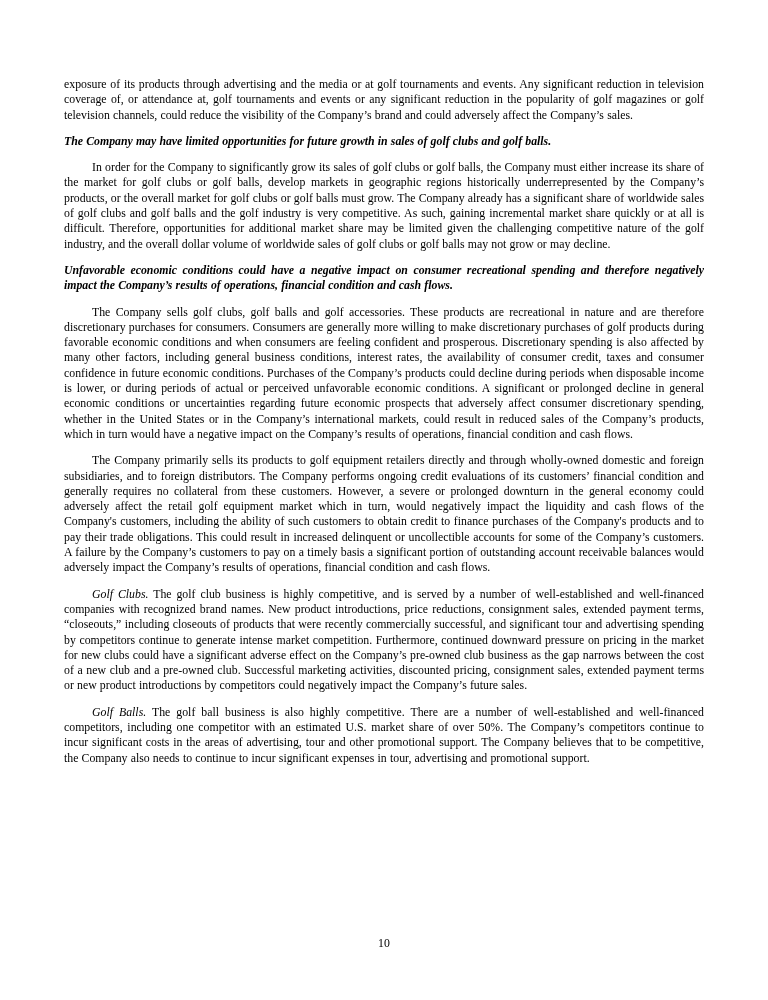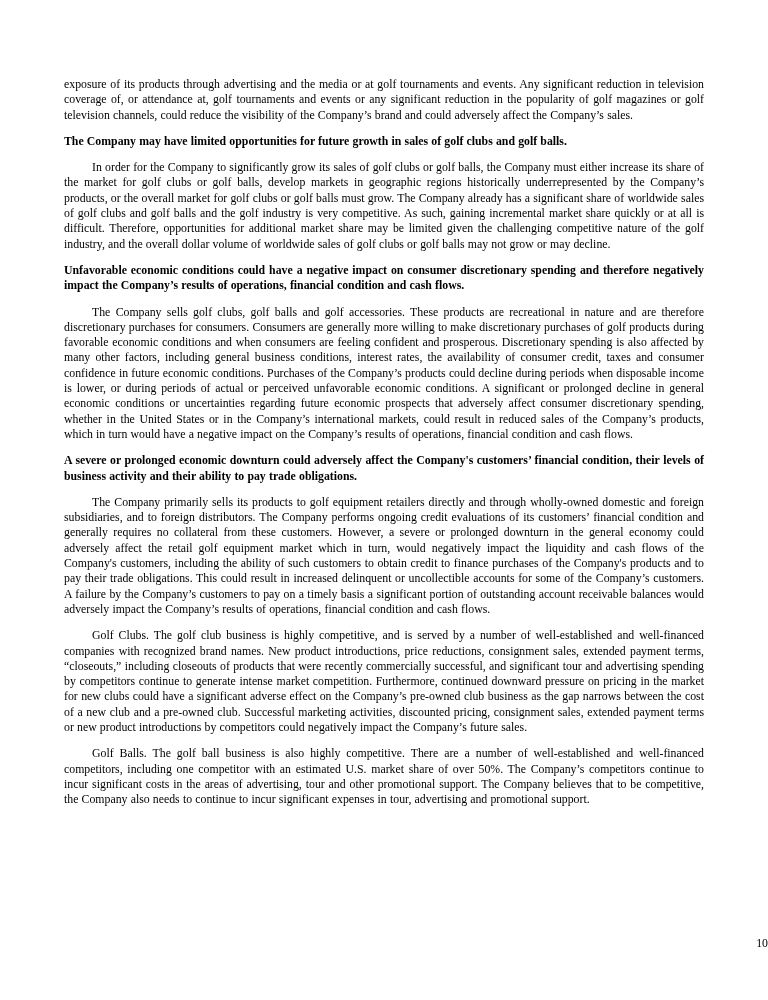--- a/index.html
+++ b/index.html
@@ -22,42 +22,42 @@
   }
   .content p {
     font-size: 11.8px;
     line-height: 15.3px;
     text-align: justify;
     margin: 0 0 11px 0;
     word-spacing: 0.02em;
   }
   .content p.heading {
     font-weight: bold;
+    font-style: italic;
   }
   .content p.indent { text-indent: 28px; margin-top: 9px; }
-  .lead { }
+  .lead { font-style: italic; }
   .page-number {
     position: absolute;
     top: 936px;
     left: 0;
     width: 100%;
-    text-align: right;
+    text-align: center;
     font-size: 11.8px;
     line-height: 15px;
   }
 </style>
 </head>
 <body>
 
 <div class="page">
   <div class="content" id="content">
       <p class="paragraph">exposure of its products through advertising and the media or at golf tournaments and events. Any significant reduction in television coverage of, or attendance at, golf tournaments and events or any significant reduction in the popularity of golf magazines or golf television channels, could reduce the visibility of the Company’s brand and could adversely affect the Company’s sales.</p>
       <p class="heading">The Company may have limited opportunities for future growth in sales of golf clubs and golf balls.</p>
       <p class="paragraph indent">In order for the Company to significantly grow its sales of golf clubs or golf balls, the Company must either increase its share of the market for golf clubs or golf balls, develop markets in geographic regions historically underrepresented by the Company’s products, or the overall market for golf clubs or golf balls must grow. The Company already has a significant share of worldwide sales of golf clubs and golf balls and the golf industry is very competitive. As such, gaining incremental market share quickly or at all is difficult. Therefore, opportunities for additional market share may be limited given the challenging competitive nature of the golf industry, and the overall dollar volume of worldwide sales of golf clubs or golf balls may not grow or may decline.</p>
-      <p class="heading">Unfavorable economic conditions could have a negative impact on consumer discretionary spending and therefore negatively impact the Company’s results of operations, financial condition and cash flows.</p>
+      <p class="heading">Unfavorable economic conditions could have a negative impact on consumer recreational spending and therefore negatively impact the Company’s results of operations, financial condition and cash flows.</p>
       <p class="paragraph indent">The Company sells golf clubs, golf balls and golf accessories. These products are recreational in nature and are therefore discretionary purchases for consumers. Consumers are generally more willing to make discretionary purchases of golf products during favorable economic conditions and when consumers are feeling confident and prosperous. Discretionary spending is also affected by many other factors, including general business conditions, interest rates, the availability of consumer credit, taxes and consumer confidence in future economic conditions. Purchases of the Company’s products could decline during periods when disposable income is lower, or during periods of actual or perceived unfavorable economic conditions. A significant or prolonged decline in general economic conditions or uncertainties regarding future economic prospects that adversely affect consumer discretionary spending, whether in the United States or in the Company’s international markets, could result in reduced sales of the Company’s products, which in turn would have a negative impact on the Company’s results of operations, financial condition and cash flows.</p>
-      <p class="heading">A severe or prolonged economic downturn could adversely affect the Company's customers’ financial condition, their levels of business activity and their ability to pay trade obligations.</p>
       <p class="paragraph indent">The Company primarily sells its products to golf equipment retailers directly and through wholly-owned domestic and foreign subsidiaries, and to foreign distributors. The Company performs ongoing credit evaluations of its customers’ financial condition and generally requires no collateral from these customers. However, a severe or prolonged downturn in the general economy could adversely affect the retail golf equipment market which in turn, would negatively impact the liquidity and cash flows of the Company's customers, including the ability of such customers to obtain credit to finance purchases of the Company's products and to pay their trade obligations. This could result in increased delinquent or uncollectible accounts for some of the Company’s customers. A failure by the Company’s customers to pay on a timely basis a significant portion of outstanding account receivable balances would adversely impact the Company’s results of operations, financial condition and cash flows.</p>
       <p class="paragraph indent"><span class="lead">Golf Clubs.</span> The golf club business is highly competitive, and is served by a number of well-established and well-financed companies with recognized brand names. New product introductions, price reductions, consignment sales, extended payment terms, “closeouts,” including closeouts of products that were recently commercially successful, and significant tour and advertising spending by competitors continue to generate intense market competition. Furthermore, continued downward pressure on pricing in the market for new clubs could have a significant adverse effect on the Company’s pre-owned club business as the gap narrows between the cost of a new club and a pre-owned club. Successful marketing activities, discounted pricing, consignment sales, extended payment terms or new product introductions by competitors could negatively impact the Company’s future sales.</p>
       <p class="paragraph indent"><span class="lead">Golf Balls.</span> The golf ball business is also highly competitive. There are a number of well-established and well-financed competitors, including one competitor with an estimated U.S. market share of over 50%.  The Company’s competitors continue to incur significant costs in the areas of advertising, tour and other promotional support.  The Company believes that to be competitive, the Company also needs to continue to incur significant expenses in tour, advertising and promotional support.</p>
     </div>
   <div class="page-number">10</div>
 </div>
 
 </body></html>

